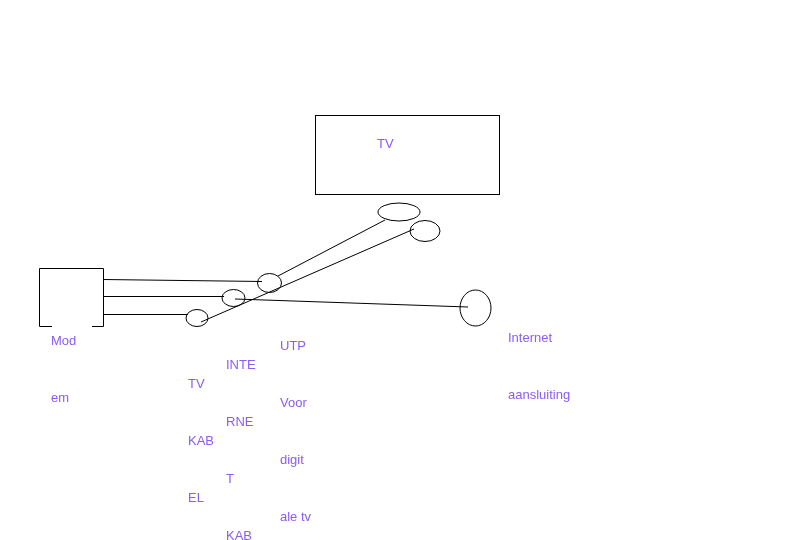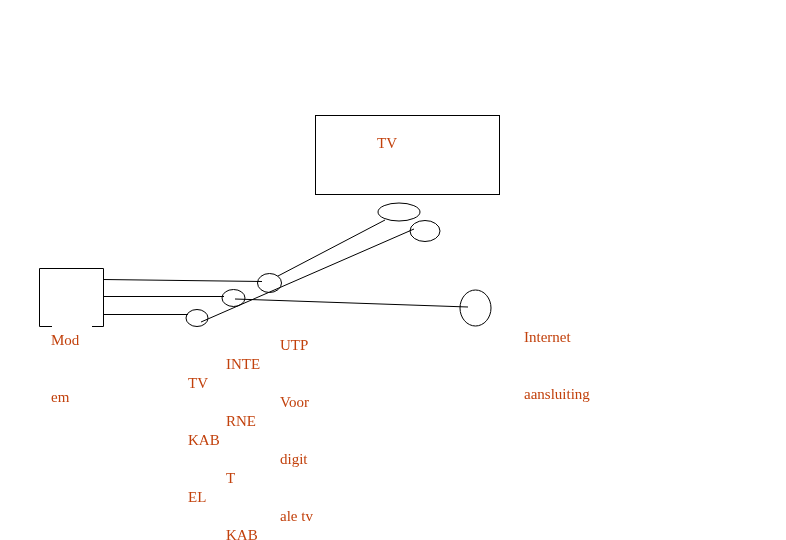--- a/index.html
+++ b/index.html
@@ -1,27 +1,27 @@
 <!DOCTYPE html>
 <html><head>
   <meta charset="utf-8">
   <style>
     html, body { margin: 0; padding: 0; background: #ffffff; }
     body { width: 786px; height: 540px; position: relative; overflow: hidden;
            font-family: "Liberation Sans", sans-serif; color: #000; }
     svg.canvas { position: absolute; left: 0; top: 0; }
-    .lbl { position: absolute; font-family: Liberation Serif, serif;
-           font-size: 15px; line-height: 19px; color: #c2410c; white-space: pre; }
+    .lbl { position: absolute; font-family: Liberation Sans, sans-serif;
+           font-size: 13px; line-height: 19px; color: #8b5cf6; white-space: pre; }
     .lbl div { height: 19px; }
     #tv-label { left: 377px; top: 134px; }
     #modem-label { left: 51px; top: 293px; }
     #tvkabel-label { left: 188px; top: 336px; }
     #internetkabel-label { left: 226px; top: 317px; }
     #utp-label { left: 280px; top: 298px; }
-    #internet-label { left: 508px; top: 290px; margin-left: 16px; }
+    #internet-label { left: 508px; top: 290px; }
   </style>
 </head>
 <body>
 
 <svg class="canvas" width="786" height="540" viewBox="0 0 786 540">
 
   <rect x="315.5" y="115.5" width="184" height="79" fill="none" stroke="#000" stroke-width="1"></rect>
 
   <g>
     <line x1="39.5" y1="268.5" x2="103.5" y2="268.5" stroke="#000" stroke-width="1"></line>

